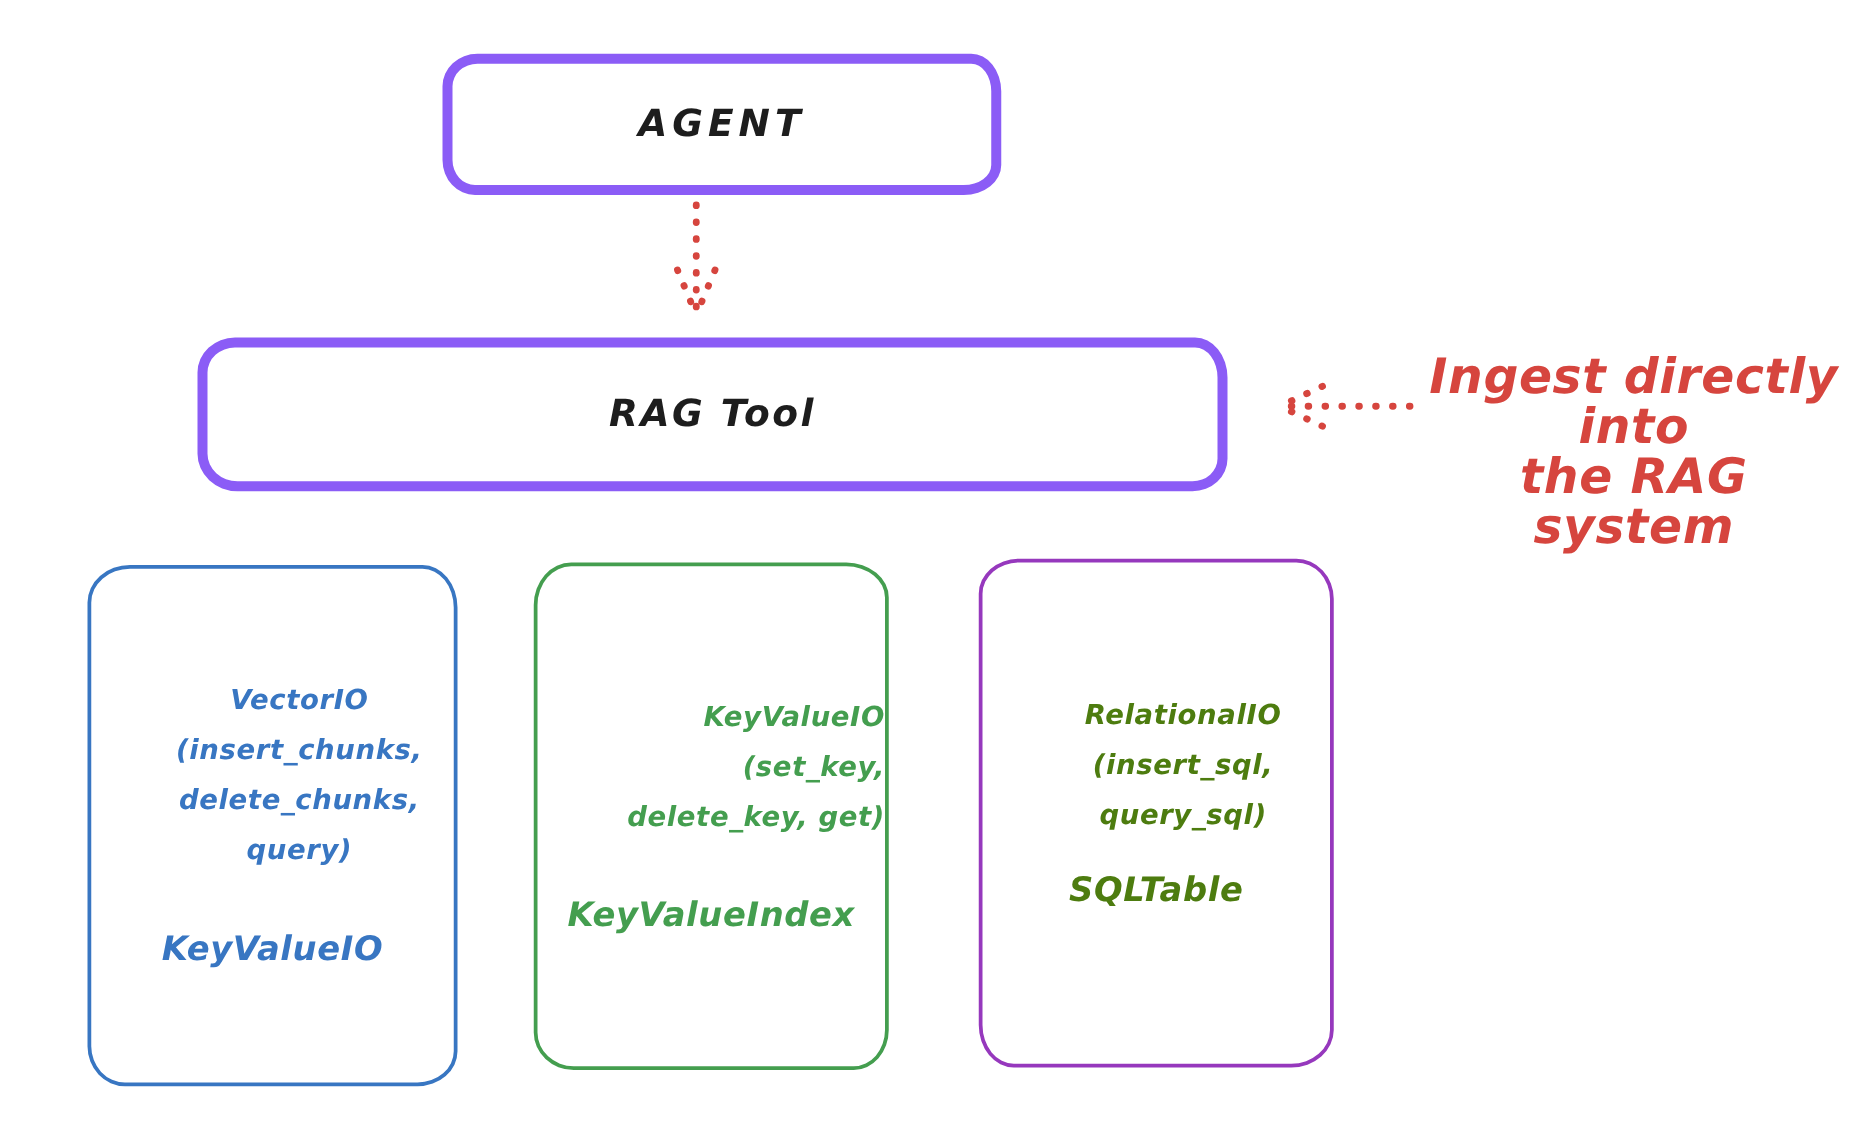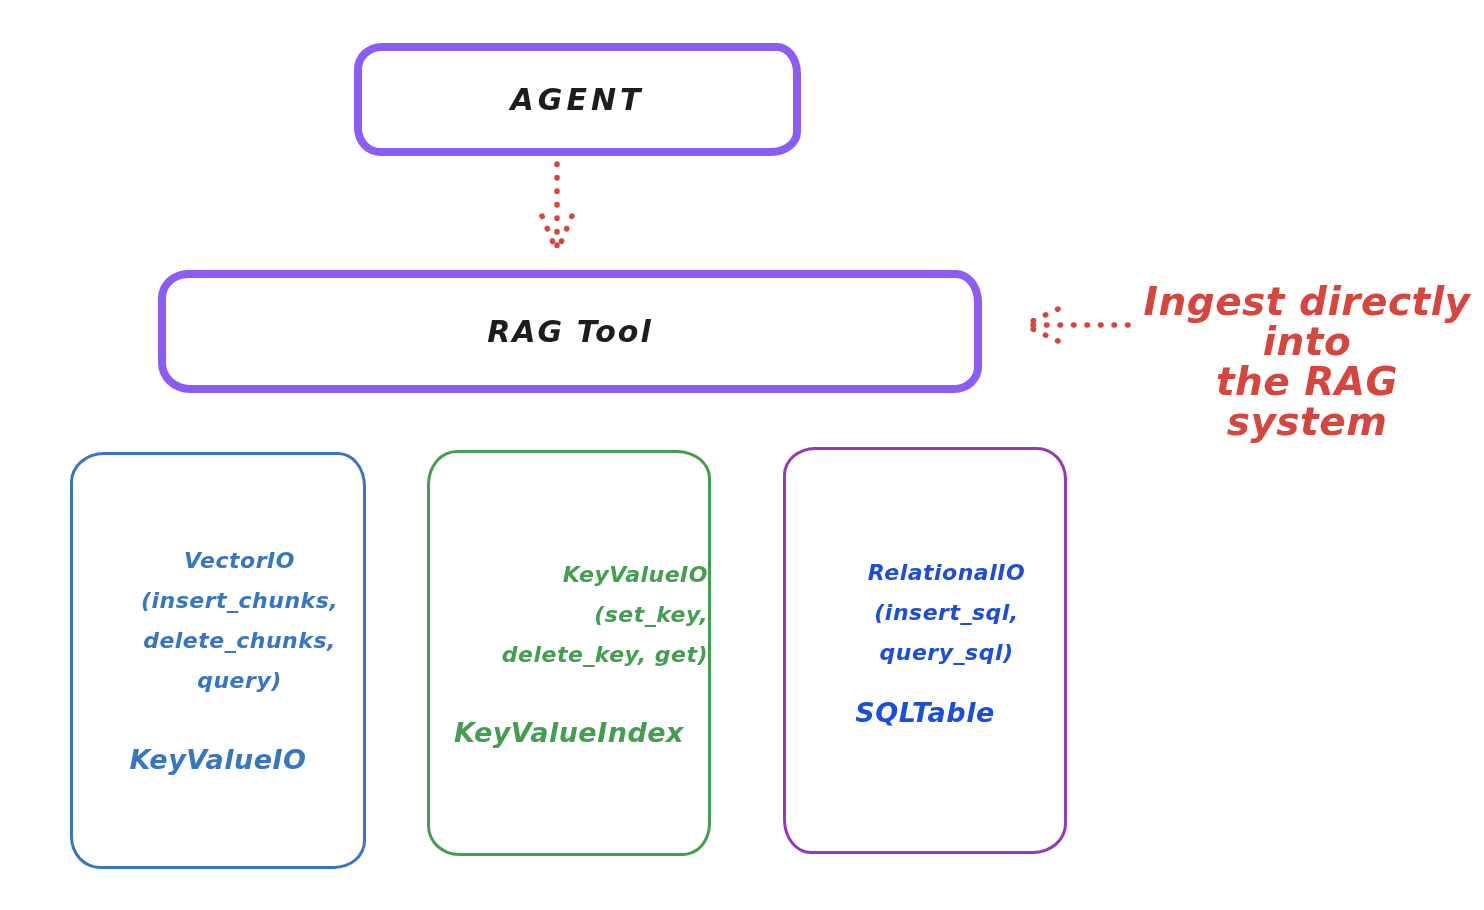--- a/index.html
+++ b/index.html
@@ -91,21 +91,21 @@
     border-color: #449e4f;
     color: #449e4f;
     border-radius: 30px 34px 28px 32px / 34px 28px 32px 30px;
   }
   .keyvalue-box .iface-block { padding-top: 102px; text-align: right; }
   .keyvalue-box .index-label { margin-top: 38px; }
   .relational-box {
     left: 783px; top: 447px;
     width: 284px; height: 407px;
     border-color: #9638bd;
-    color: #1d4ed8;
+    color: #4d7c0f;
     border-radius: 32px 30px 34px 28px / 28px 32px 30px 34px;
   }
   .relational-box .iface-block { padding-top: 103px; }
   .relational-box .index-label { margin-top: 20px; }
   
   .arrow-svg {
     position: absolute;
   }
   .down-arrow {
     left: 535px; top: 160px;

